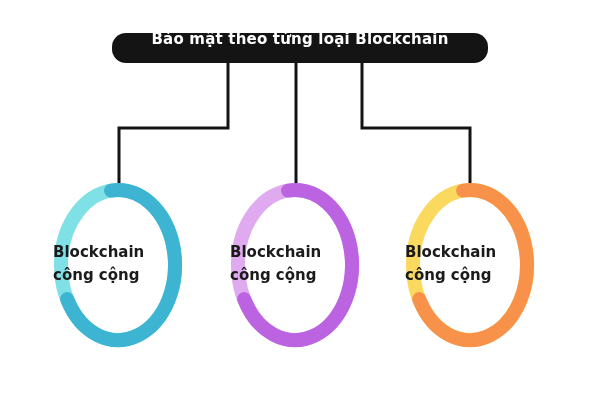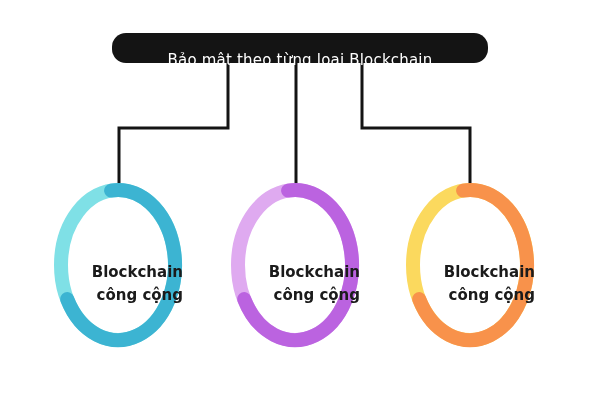--- a/index.html
+++ b/index.html
@@ -16,42 +16,41 @@
     font-family: "DejaVu Sans", "Liberation Sans", sans-serif;
   }
   .stage svg {
     position: absolute;
     left: 0;
     top: 0;
   }
   .title-label {
     position: absolute;
     left: 112px;
-    top: 41px;
+    top: 20px;
     width: 376px;
     height: 38px;
     display: flex;
     align-items: center;
     justify-content: center;
     color: #ffffff;
     font-size: 15px;
-    font-weight: normal;
+    font-weight: bold;
     letter-spacing: 0.2px;
     white-space: nowrap;
   }
   .node-label {
     position: absolute;
     top: 241px;
     width: 130px;
-    text-align: right;
+    text-align: left;
     color: #1b1b1b;
     font-size: 15px;
     font-weight: bold;
     line-height: 23px;
-    margin-top: 20px;
   }
   .node-label.n0 { left: 53px; }
   .node-label.n1 { left: 230px; }
   .node-label.n2 { left: 405px; }
 </style>
 </head>
 <body>
 
 <div class="stage">
 

